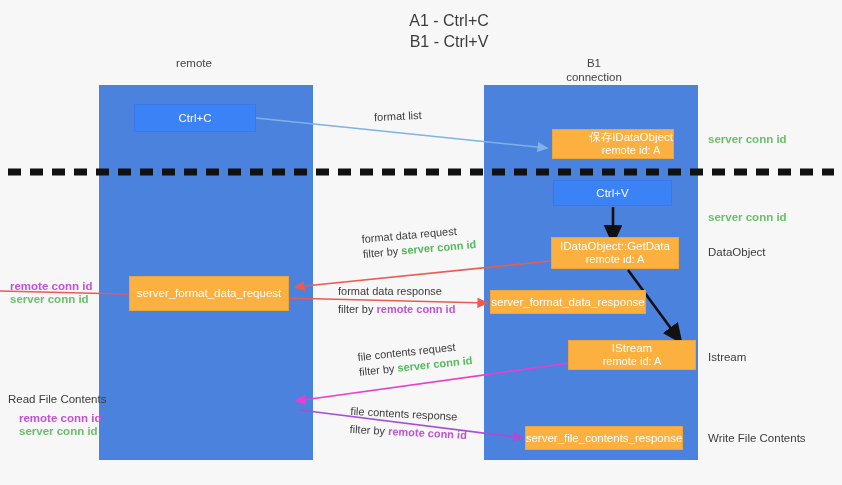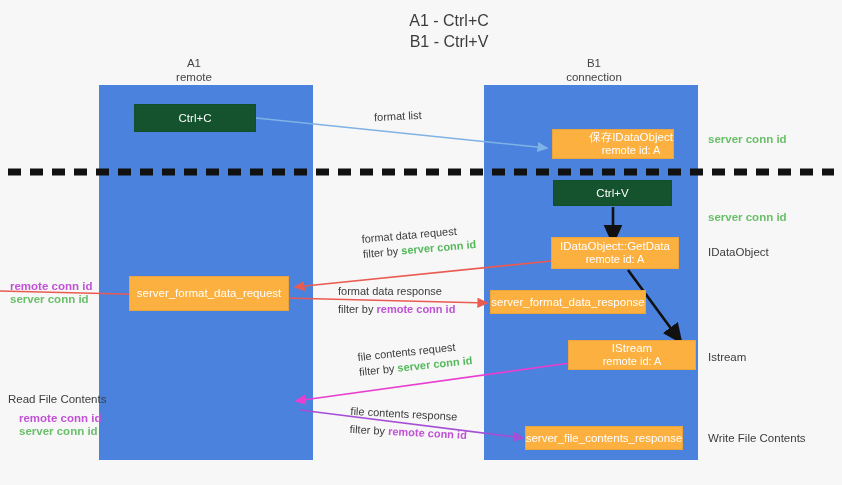--- a/index.html
+++ b/index.html
@@ -31,21 +31,21 @@
   
   .box{
     box-sizing:border-box;
     display:flex;flex-direction:column;
     align-items:center;justify-content:center;
     color:#ffffff;font-size:11.5px;line-height:13px;
     text-align:center;
     border:1px solid rgba(0,0,0,0.06);
   }
   .box.orange{background:#fbb040;}
-  .box.green{background:#14532d;}
+  .box.green{background:#3b82f6;}
   .box .l2{font-size:11px;}
 
   
   .lbl{font-size:11.5px;line-height:14px;color:#3c3c3c;}
   .lbl.green{color:#6abf69;font-weight:bold;}
   .lbl.purple{color:#c152d6;font-weight:bold;}
   .lbl.plain{color:#3c3c3c;}
 
   .midlbl{font-size:11px;color:#3c3c3c;white-space:nowrap;}
   .midlbl .g{color:#55b95c;font-weight:bold;}
@@ -57,21 +57,20 @@
 <body>
 
 <div id="stage">
 
   <div class="abs title">
     <div>A1 - Ctrl+C</div>
     <div>B1 - Ctrl+V</div>
   </div>
 
   <div class="abs colhead" style="left:128px;top:57px;width:132px;">
-    <div>A1</div>
     <div>remote</div>
   </div>
   <div class="abs colhead" style="left:528px;top:57px;width:132px;">
     <div>B1</div>
     <div>connection</div>
   </div>
 
   <div class="abs lane" style="left:99px;top:85px;width:214px;height:375px;"></div>
   <div class="abs lane" style="left:484px;top:85px;width:214px;height:375px;"></div>
 
@@ -178,21 +177,21 @@
   <div class="abs" style="left:350px;top:408px;transform:rotate(3deg);">
     <div class="midlbl">file contents response</div>
     <div class="midlbl" style="margin-top:6px;">
       <span>filter by</span>
       <span class="p">remote conn id</span>
     </div>
   </div>
 
   <div class="abs lbl green" style="left:708px;top:132px;">server conn id</div>
   <div class="abs lbl green" style="left:708px;top:210px;">server conn id</div>
-  <div class="abs lbl plain" style="left:708px;top:245px;">IDataObject</div>
+  <div class="abs lbl plain" style="left:708px;top:245px;">DataObject</div>
   <div class="abs lbl plain" style="left:708px;top:350px;">Istream</div>
   <div class="abs lbl plain" style="left:708px;top:431px;">Write File Contents</div>
 
   <div class="abs lbl purple" style="left:10px;top:279px;">remote conn id</div>
   <div class="abs lbl green" style="left:10px;top:292px;">server conn id</div>
 
   <div class="abs lbl plain" style="left:8px;top:392px;">Read File Contents</div>
   <div class="abs lbl purple" style="left:19px;top:411px;">remote conn id</div>
   <div class="abs lbl green" style="left:19px;top:424px;">server conn id</div>
 

